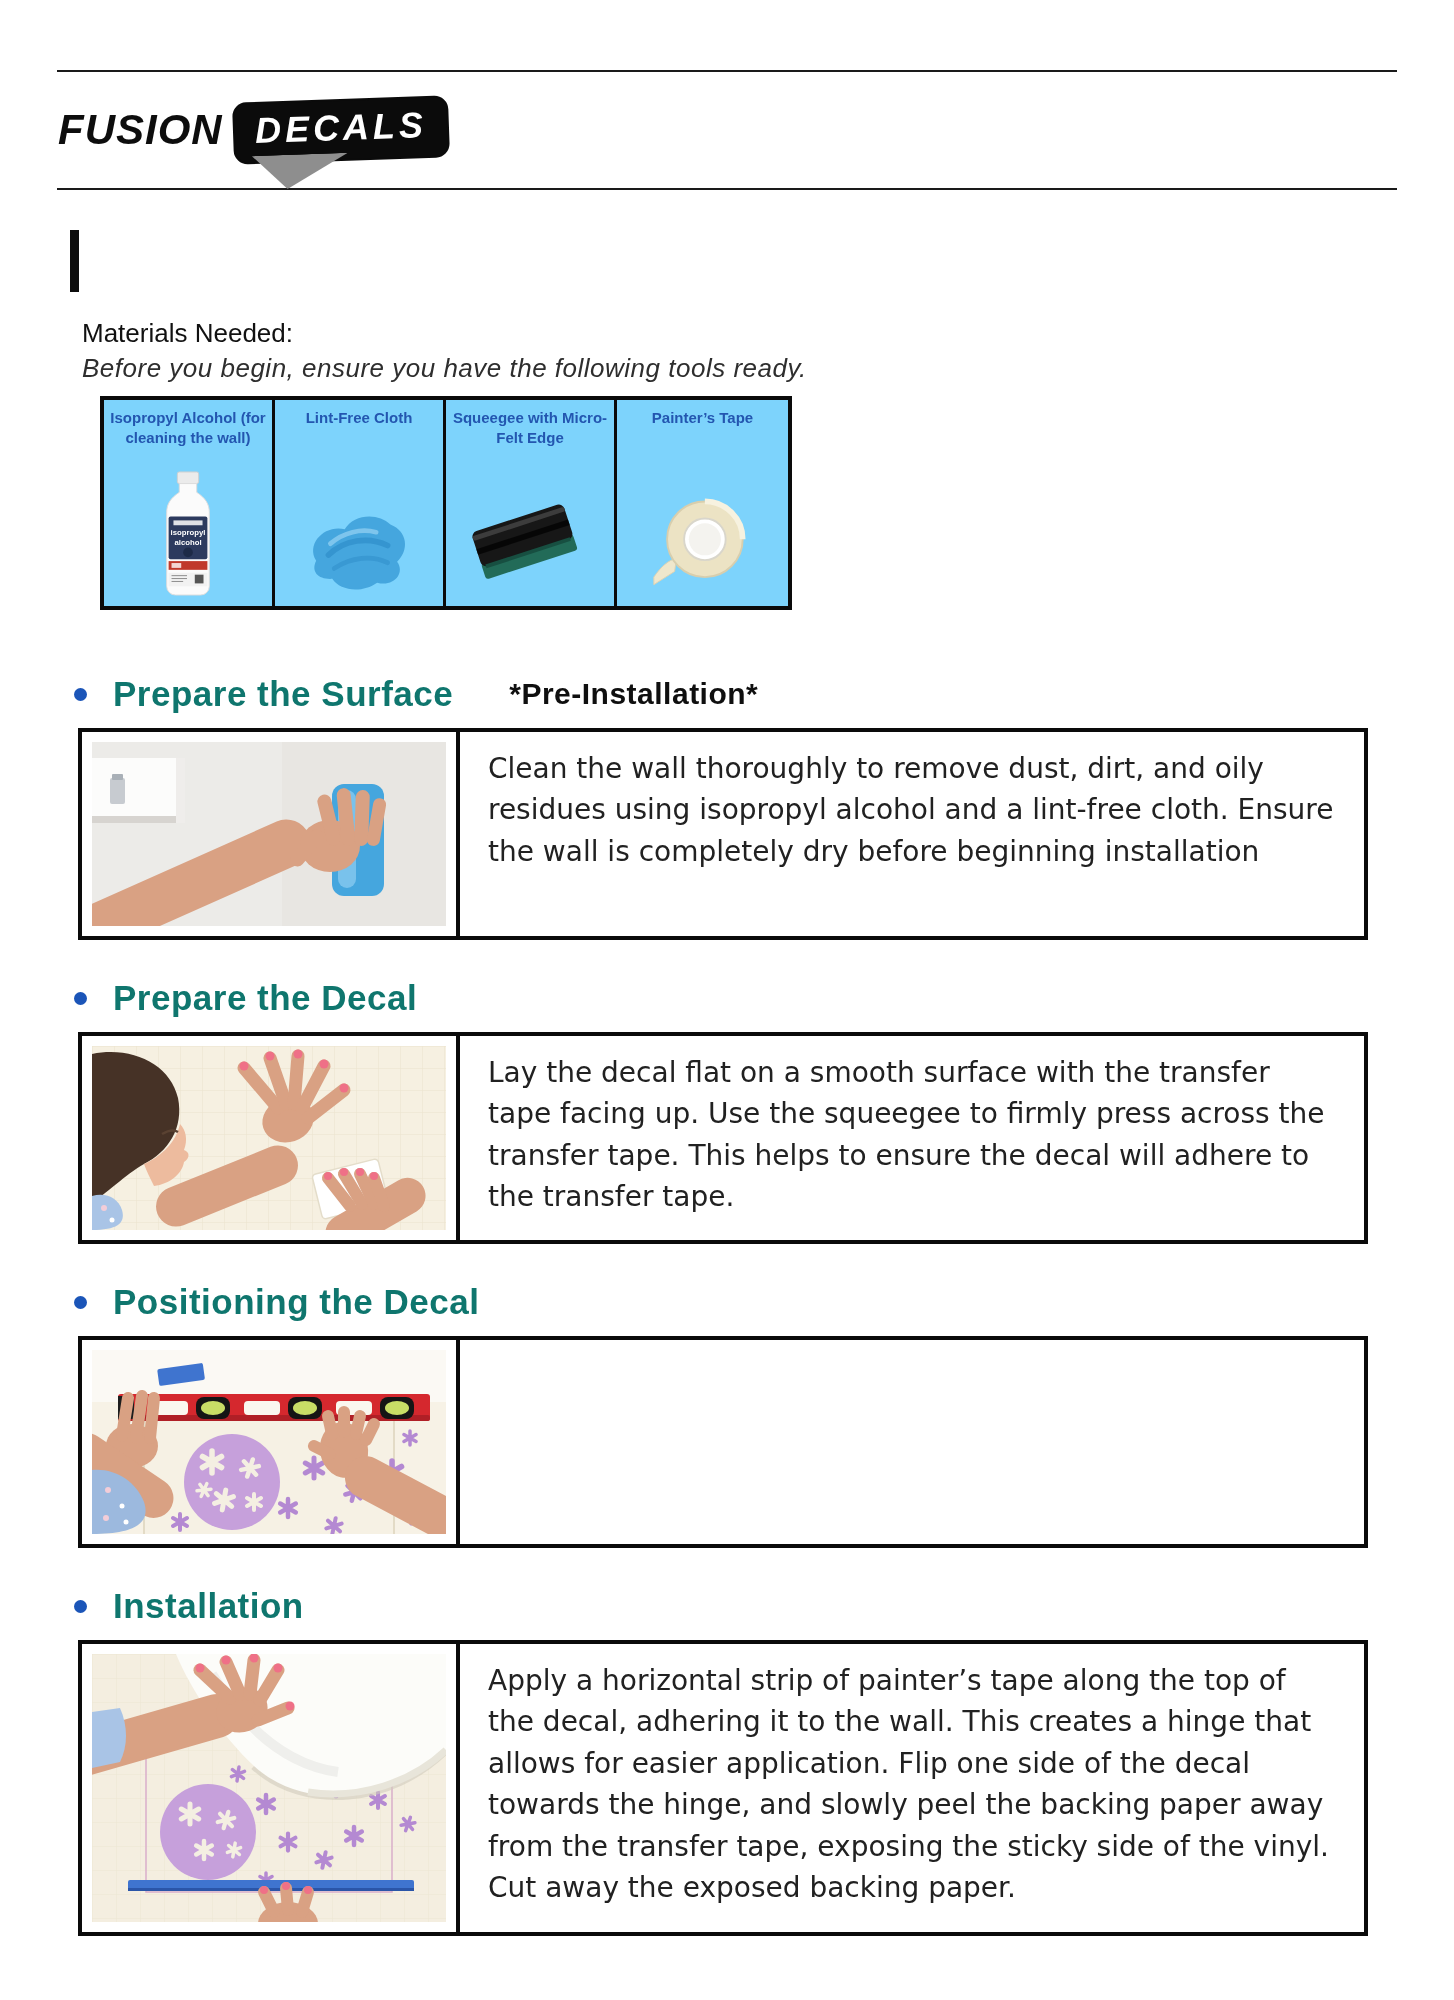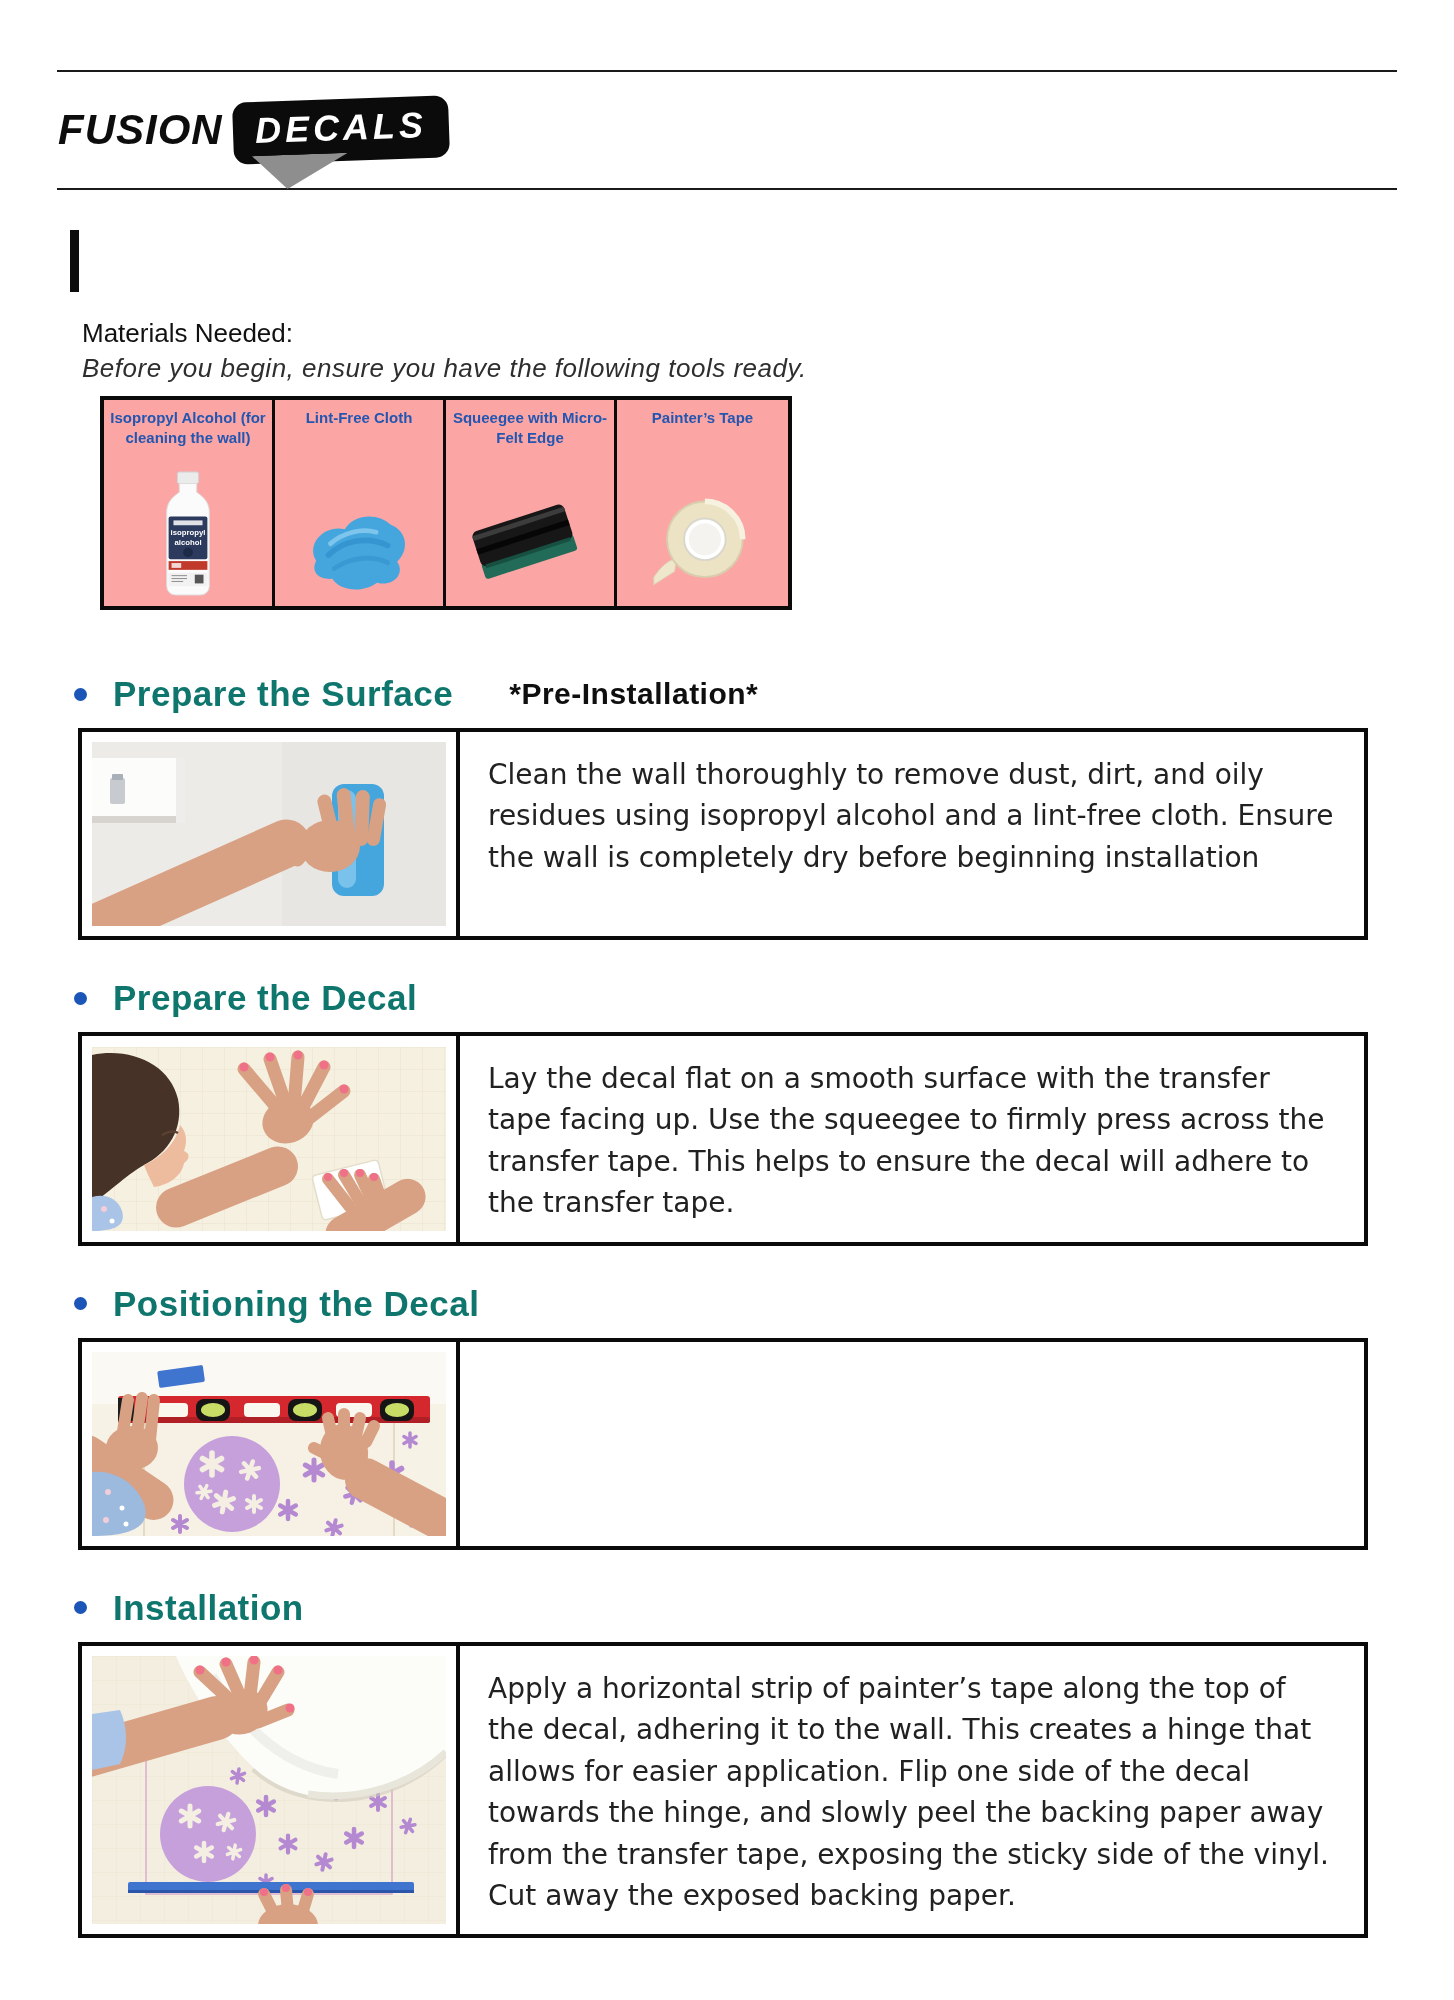--- a/index.html
+++ b/index.html
@@ -18,37 +18,37 @@
   .logo-tail{position:absolute;left:16px;bottom:-28px;width:96px;height:34px;background:#8e8e8e;
     clip-path:polygon(0 0,100% 0,36% 100%);z-index:-1;}
   
   .title-row{display:flex;align-items:center;margin:40px 57px 0 70px;}
   .title-bar{width:9px;height:62px;background:#0d0d0d;margin-right:13px;flex:0 0 auto;}
   .title{font-size:48px;font-weight:800;letter-spacing:7px;color:#134fc0;white-space:nowrap;}
   
   .materials-heading{margin:26px 0 0 82px;font-size:26px;font-weight:400;color:#111;}
   .materials-sub{margin:4px 0 0 82px;font-size:26px;font-style:italic;color:#2e2e2e;letter-spacing:.5px;}
   .materials-table{display:grid;grid-template-columns:repeat(4,171px);border:4px solid #0a0a0a;
-    width:max-content;margin:12px 0 0 100px;background:#fca5a5;}
+    width:max-content;margin:12px 0 0 100px;background:#7dd3fc;}
   .mat-cell{border-right:3px solid #0a0a0a;height:206px;padding:8px 6px 6px;box-sizing:border-box;
     display:flex;flex-direction:column;align-items:center;text-align:center;}
   .mat-cell:last-child{border-right:none;}
   .mat-label{font-size:15px;font-weight:800;color:#2356b0;line-height:1.3;}
   .mat-img{flex:1;display:flex;align-items:flex-end;justify-content:center;padding-bottom:4px;}
   
   .sec-head{display:flex;align-items:center;margin:38px 0 0 74px;}
   .sec-head.first{margin-top:64px;}
   .bullet{width:13px;height:13px;border-radius:50%;background:#1b55b8;margin-right:26px;flex:0 0 auto;}
   .sec-title{font-size:35px;font-weight:800;color:#0f766e;letter-spacing:.5px;}
   .sec-note{font-size:30px;font-weight:800;color:#0f0f0f;margin-left:56px;letter-spacing:.5px;}
   .sec-box{margin:14px 86px 0 78px;border:4px solid #0a0a0a;display:grid;grid-template-columns:378px 1fr;background:#fff;}
   .sec-photo{border-right:4px solid #0a0a0a;padding:10px;display:flex;align-items:center;justify-content:center;}
   .sec-photo svg{width:354px;height:184px;display:block;}
   .sec-box.tall .sec-photo svg{height:268px;}
-  .sec-body{padding:22px 26px 18px 28px;font-size:28px;line-height:1.48;color:#212121;
+  .sec-body{padding:16px 26px 18px 28px;font-size:28px;line-height:1.48;color:#212121;
     font-family:"DejaVu Sans","Liberation Sans",sans-serif;}
 </style>
 </head>
 <body>
 
 <hr class="rule" id="rule-top">
 
 <div class="logo-row">
   <span class="logo-fusion">FUSION</span>
   <span class="logo-badge">

